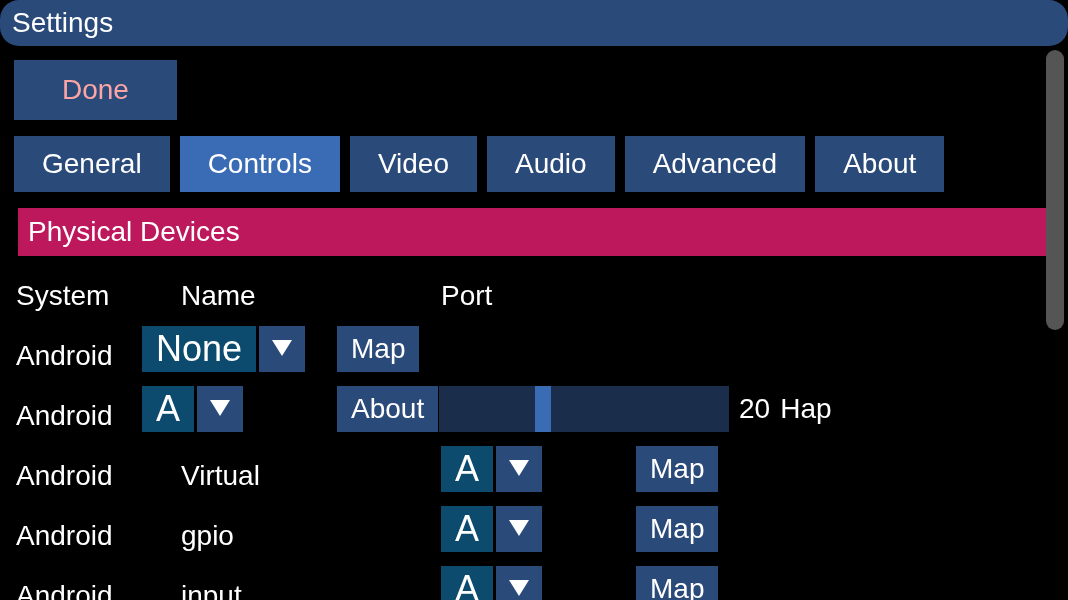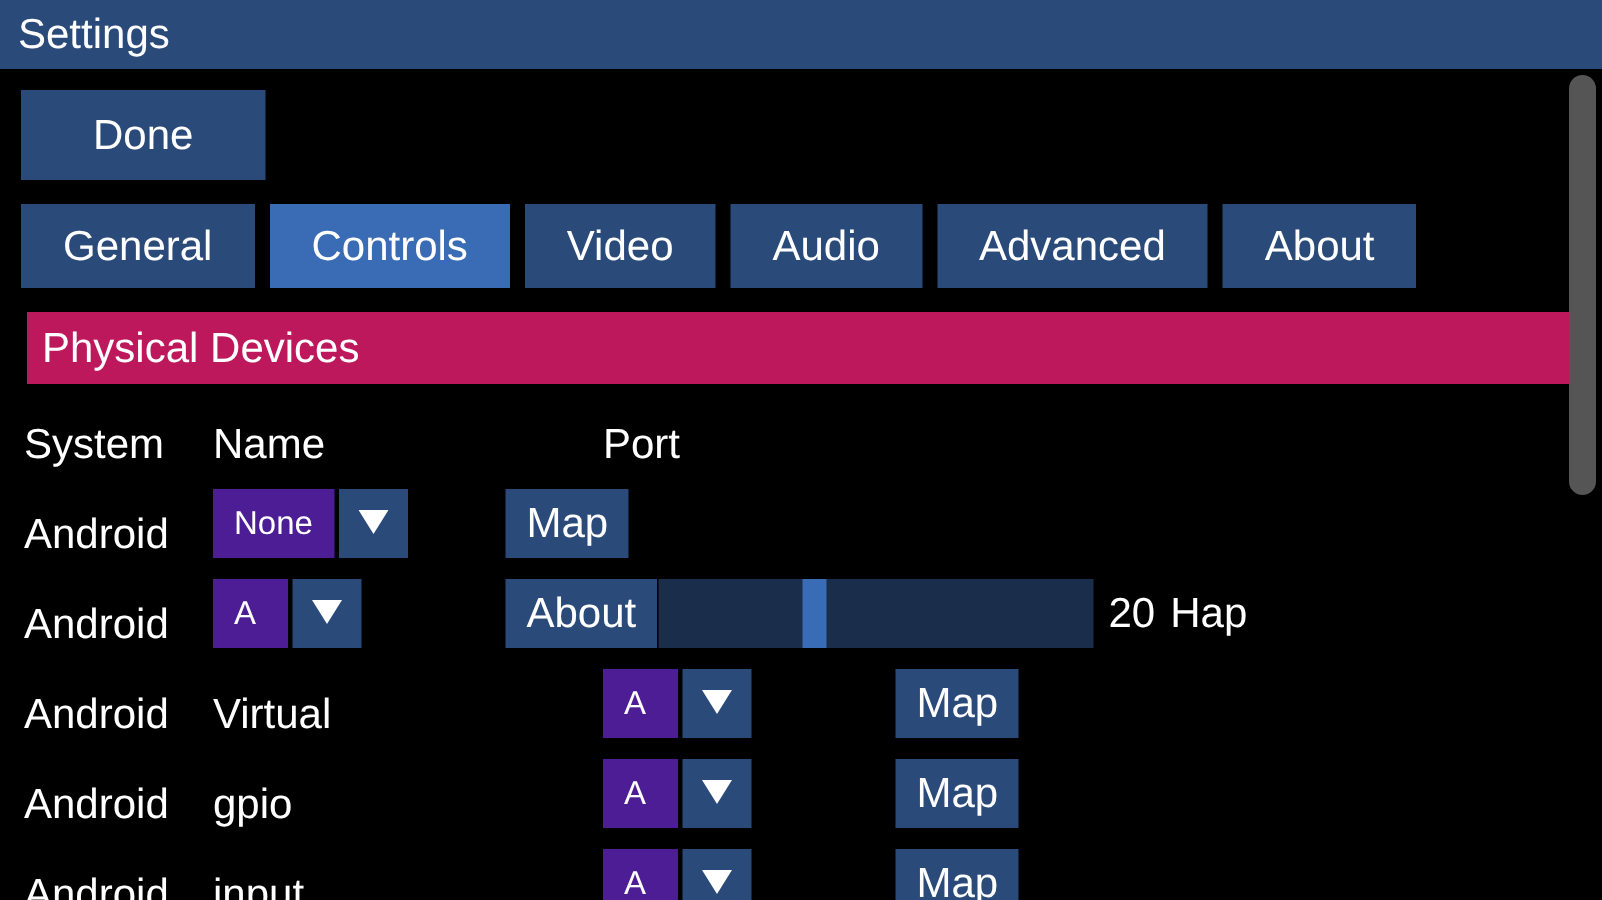--- a/index.html
+++ b/index.html
@@ -13,27 +13,28 @@
     position: relative;
   }
   .title-bar {
     background: #2a4a7a;
     height: 46px;
     display: flex;
     align-items: center;
     padding-left: 12px;
     font-size: 28px;
     font-weight: 400;
+    border-radius: 19px;
   }
   .content {
     padding: 14px 14px 0 14px;
   }
   .done-btn {
     background: #2a4a7a;
-    color: #ffffff;
+    color: #fca5a5;
     border: none;
     font-size: 28px;
     padding: 14px 48px;
     margin-bottom: 16px;
     cursor: pointer;
   }
   .tabs {
     display: flex;
     gap: 10px;
     margin-bottom: 16px;
@@ -59,44 +60,44 @@
   .device-table {
     width: 100%;
   }
   .device-row {
     display: flex;
     align-items: flex-end;
     min-height: 60px;
     font-size: 28px;
   }
   .col-system { width: 128px; padding-left: 2px;}
-  .col-name   { width: 260px; }
+  .col-name   { width: 260px; margin-left: 39px; }
   .col-port   { width: 195px; display:flex; align-items:center;}
   .col-action { width: 90px; display:flex; align-items:center;}
   .col-extra  { flex: 1; display:flex; align-items:center; gap:10px; padding-left: 12px;}
   .header-row .col-system,
   .header-row .col-name,
   .header-row .col-port {
     font-size: 28px;
     font-weight: 400;
   }
   .header-row { min-height: 56px; margin-bottom: 0;}
   .dropdown {
     display: inline-flex;
     align-items: stretch;
     height: 46px;
     cursor: pointer;
   }
   .dropdown .dd-value {
-    background: #4c1d95;
+    background: #0c4a6e;
     display: flex;
     align-items: center;
     padding: 0 14px;
     min-width: 50px;
-    font-size: 22px;
+    font-size: 36px;
   }
   .dropdown.wide .dd-value { min-width: 74px; }
   .dropdown .dd-arrow {
     background: #2a4a7a;
     width: 46px;
     display: flex;
     align-items: center;
     justify-content: center;
     margin-left: 3px;
   }

